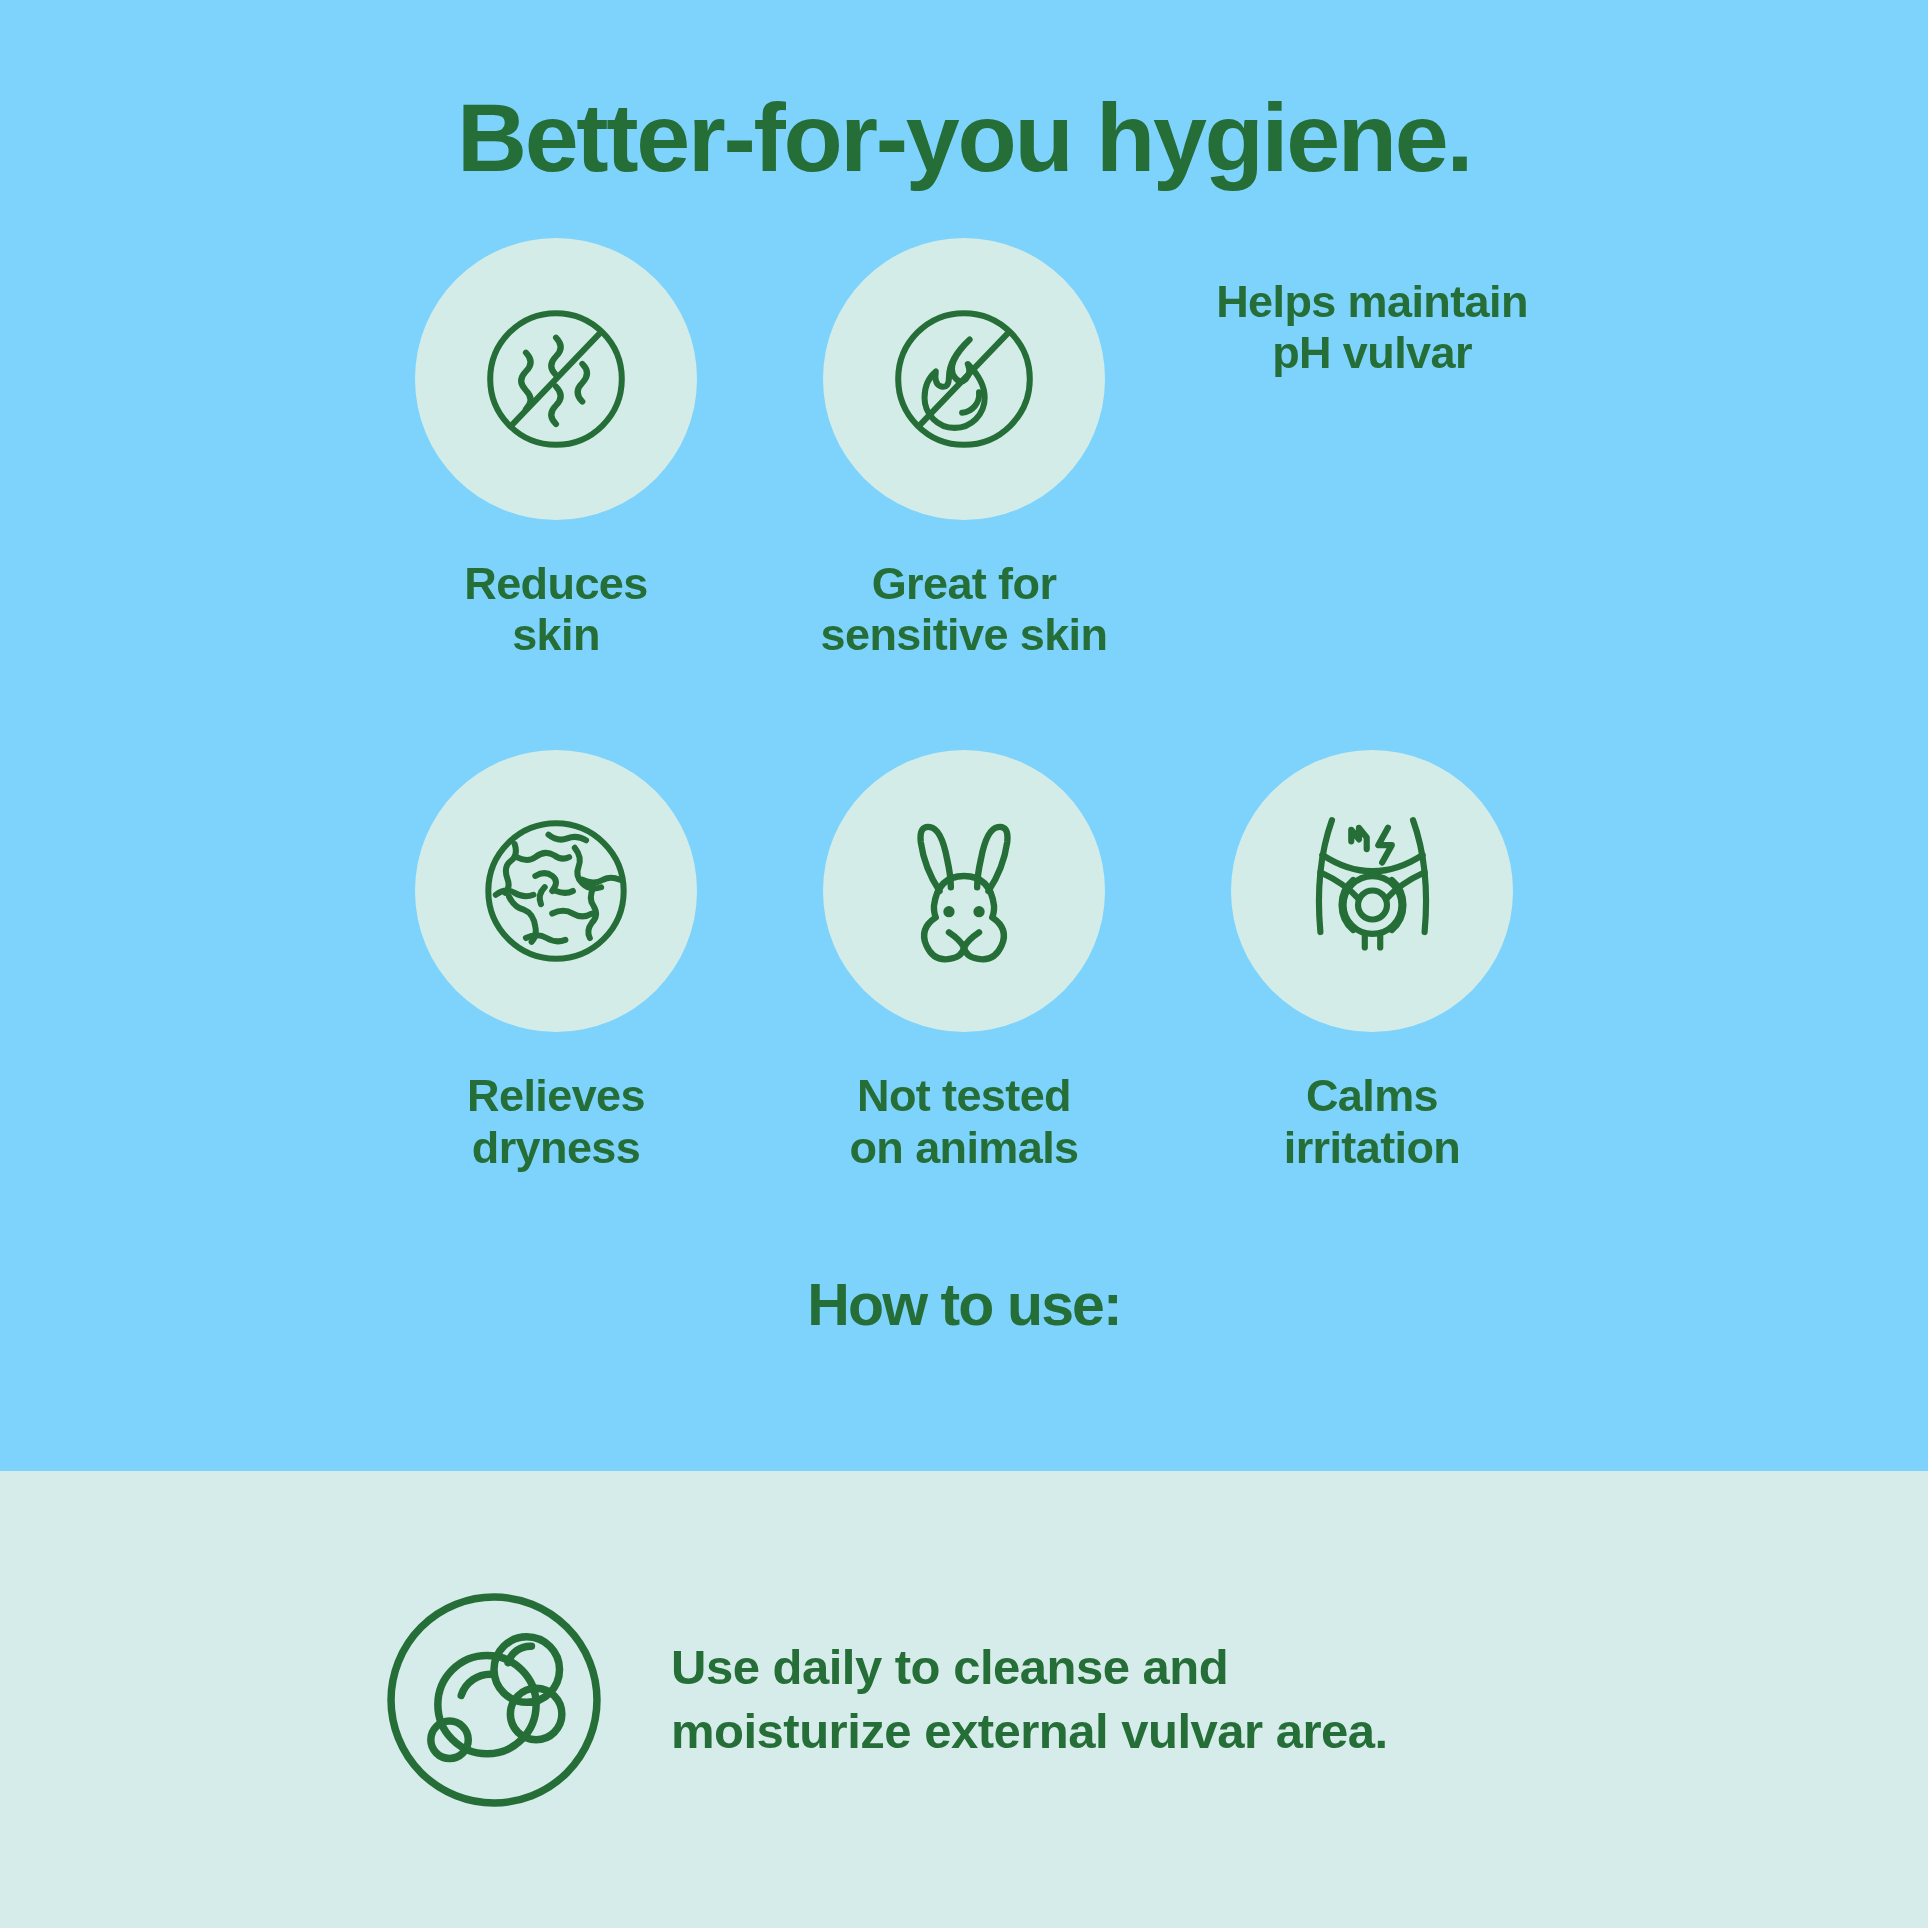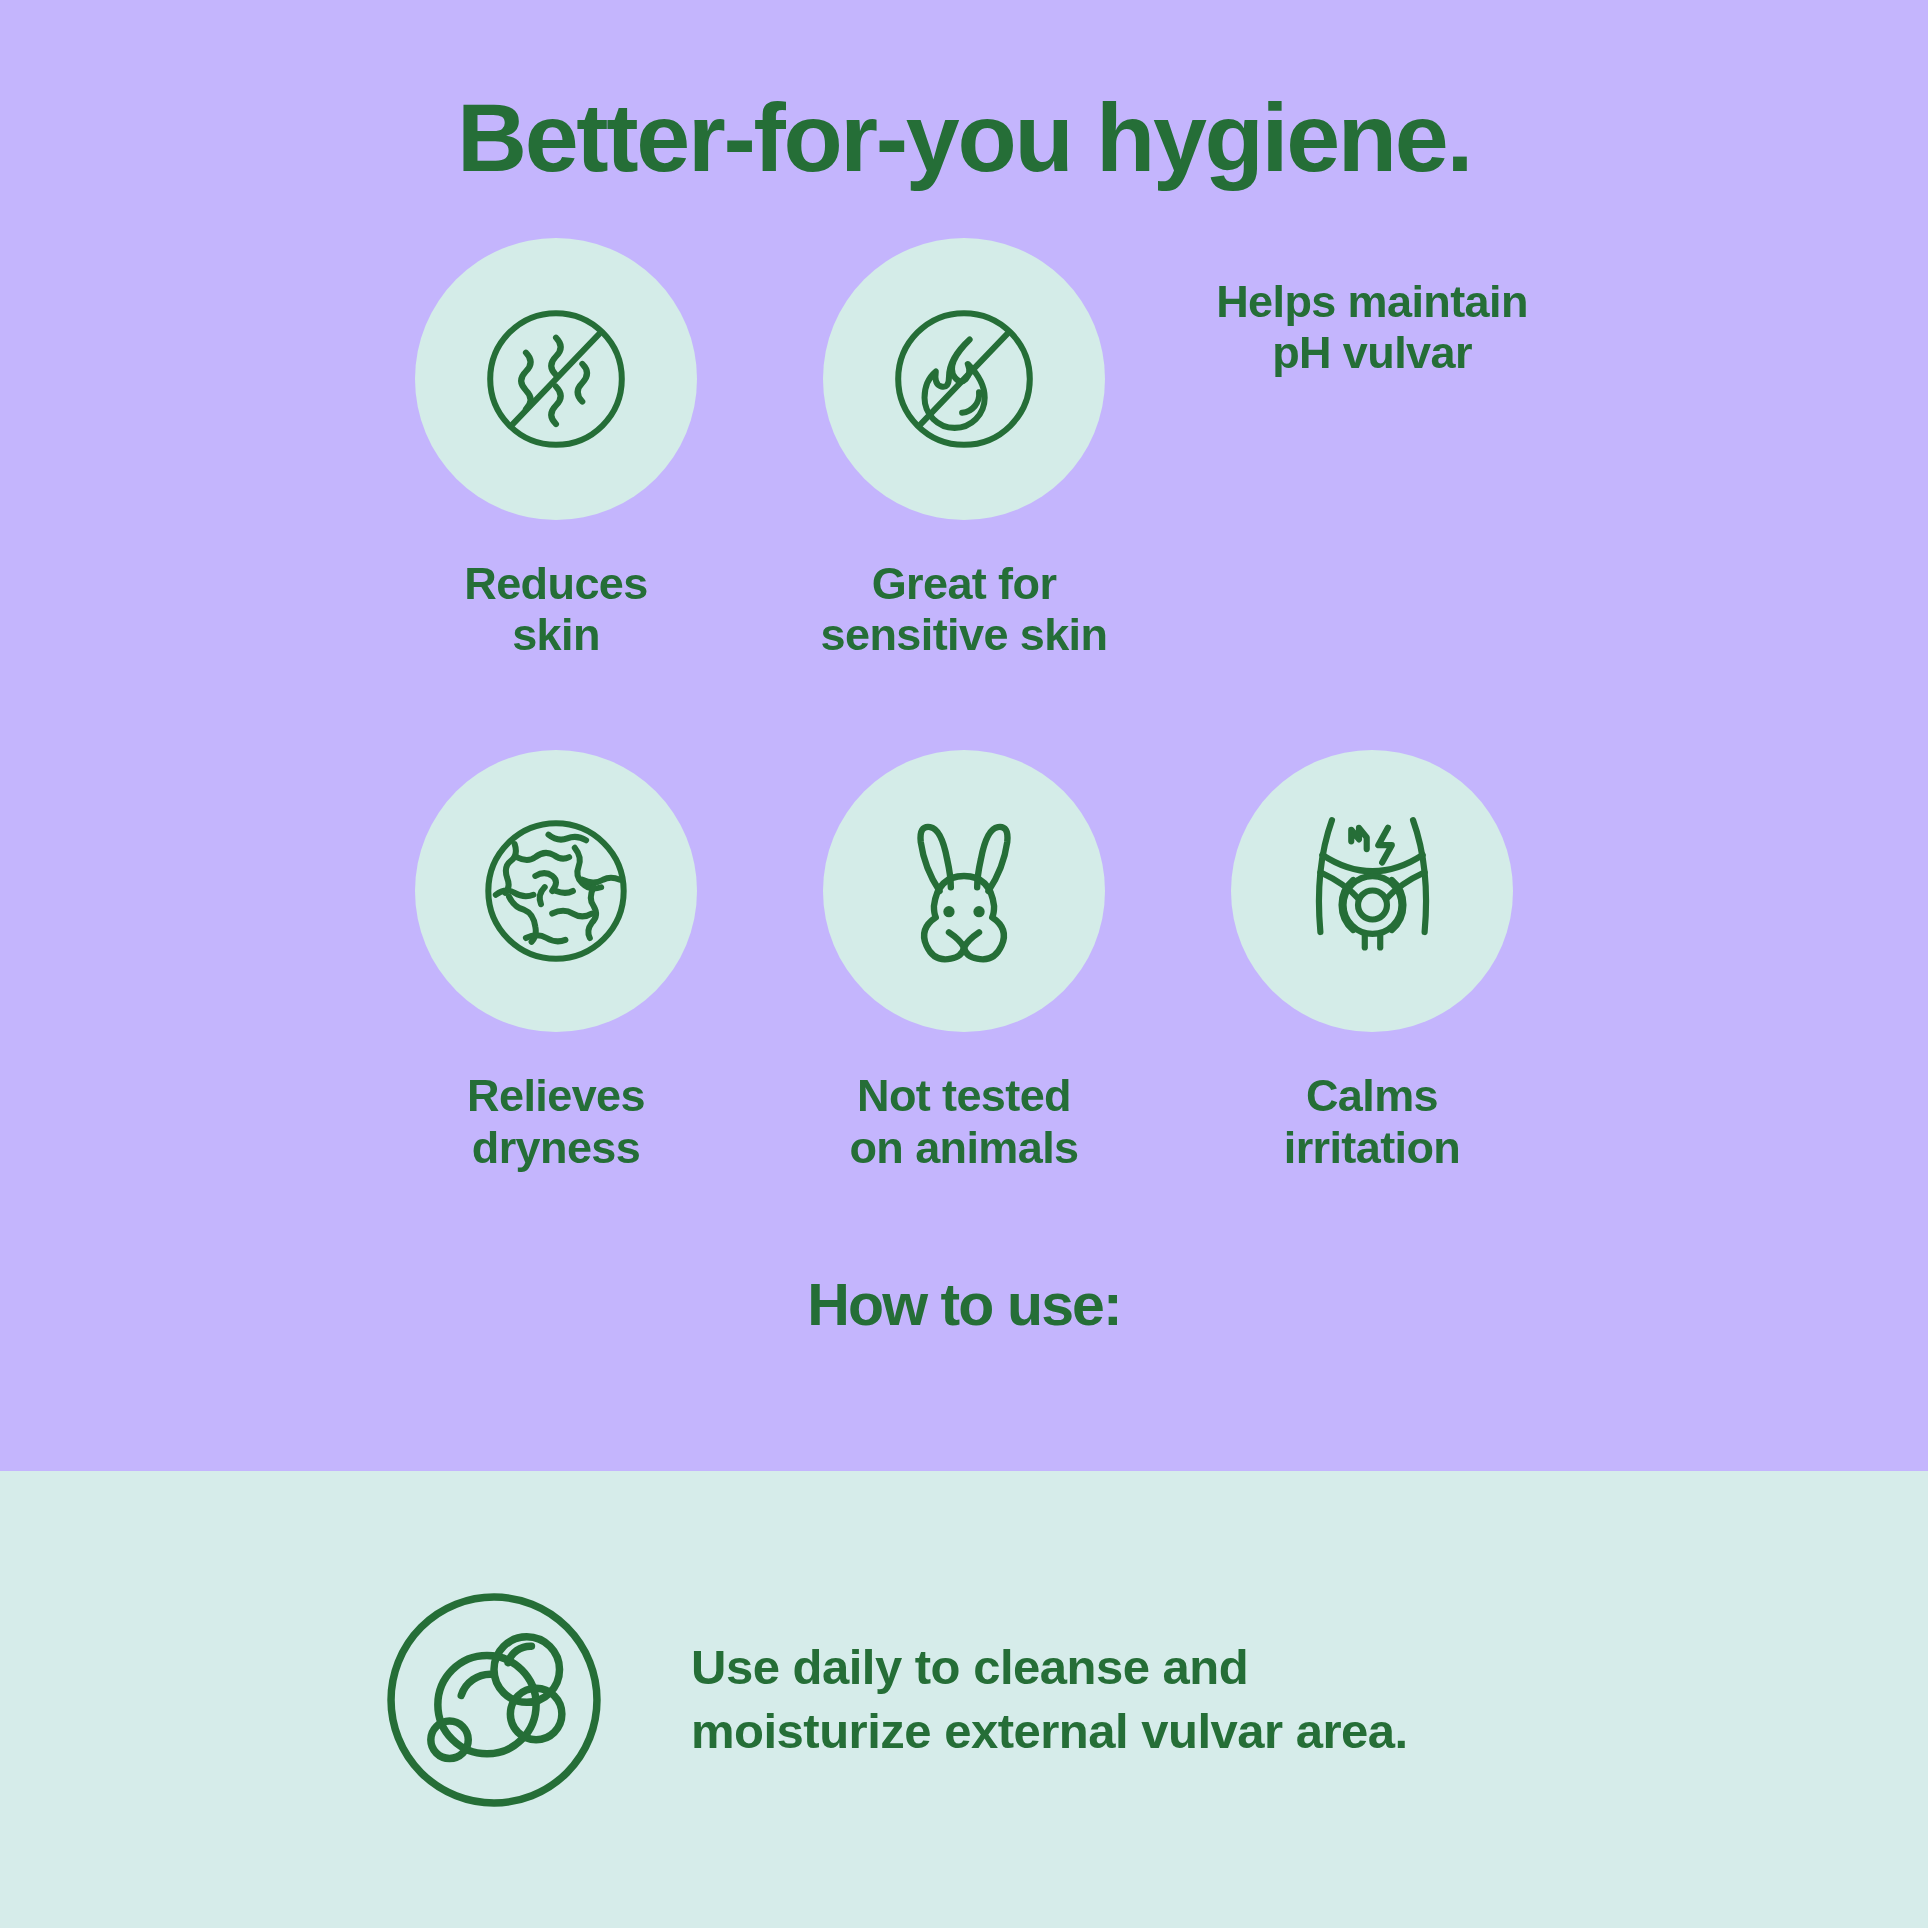--- a/index.html
+++ b/index.html
@@ -9,21 +9,21 @@
     font-family:"Liberation Sans", sans-serif;
     color:#2c7a3f;
     overflow:hidden;
   }
   .page { position:relative; width:1928px; height:1928px; display:flex; flex-direction:column; }
 
   
   .top-section {
     flex:0 0 auto;
     padding-top:87px;
-    background:#c4b5fd;
+    background:#7dd3fc;
     height:1471px;
   }
 
   .headline {
     text-align:center;
     font-size:97px;
     font-weight:bold;
     letter-spacing:-2.3px;
     color:#256e37;
     line-height:1.05;
@@ -74,21 +74,21 @@
     margin-top:98px;
   }
 
   
   .bottom-band {
     flex:1 1 auto;
     background:#d6ecea;
     display:flex;
     align-items:center;
     padding-left:377px;
-    gap:80px;
+    gap:60px;
   }
   .usage-icon {
     width:234px;
     height:234px;
     flex:0 0 auto;
   }
   .usage-text {
     font-size:49px;
     font-weight:bold;
     line-height:1.3;

